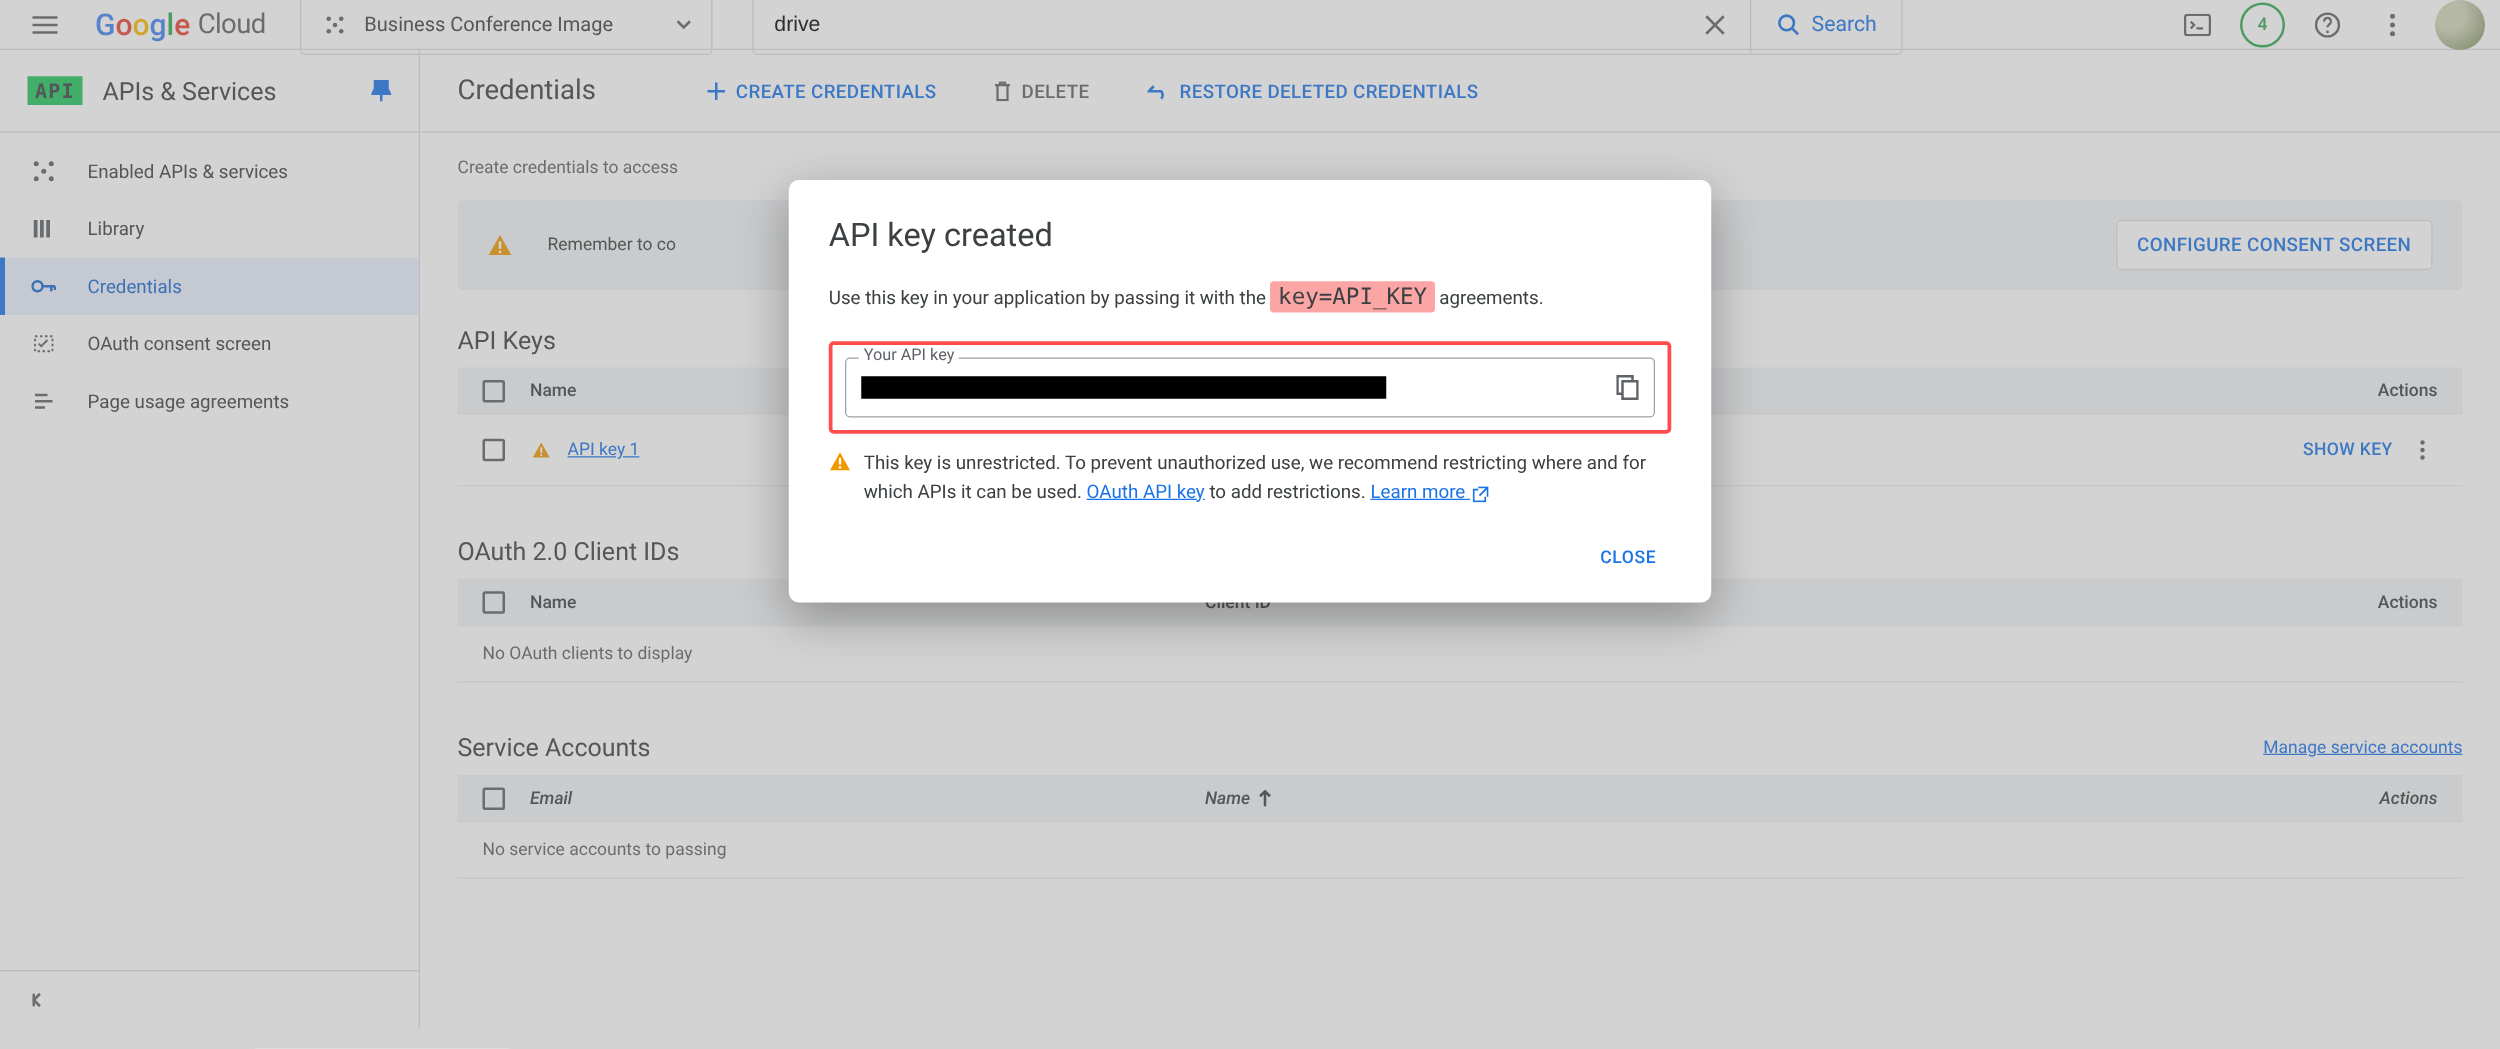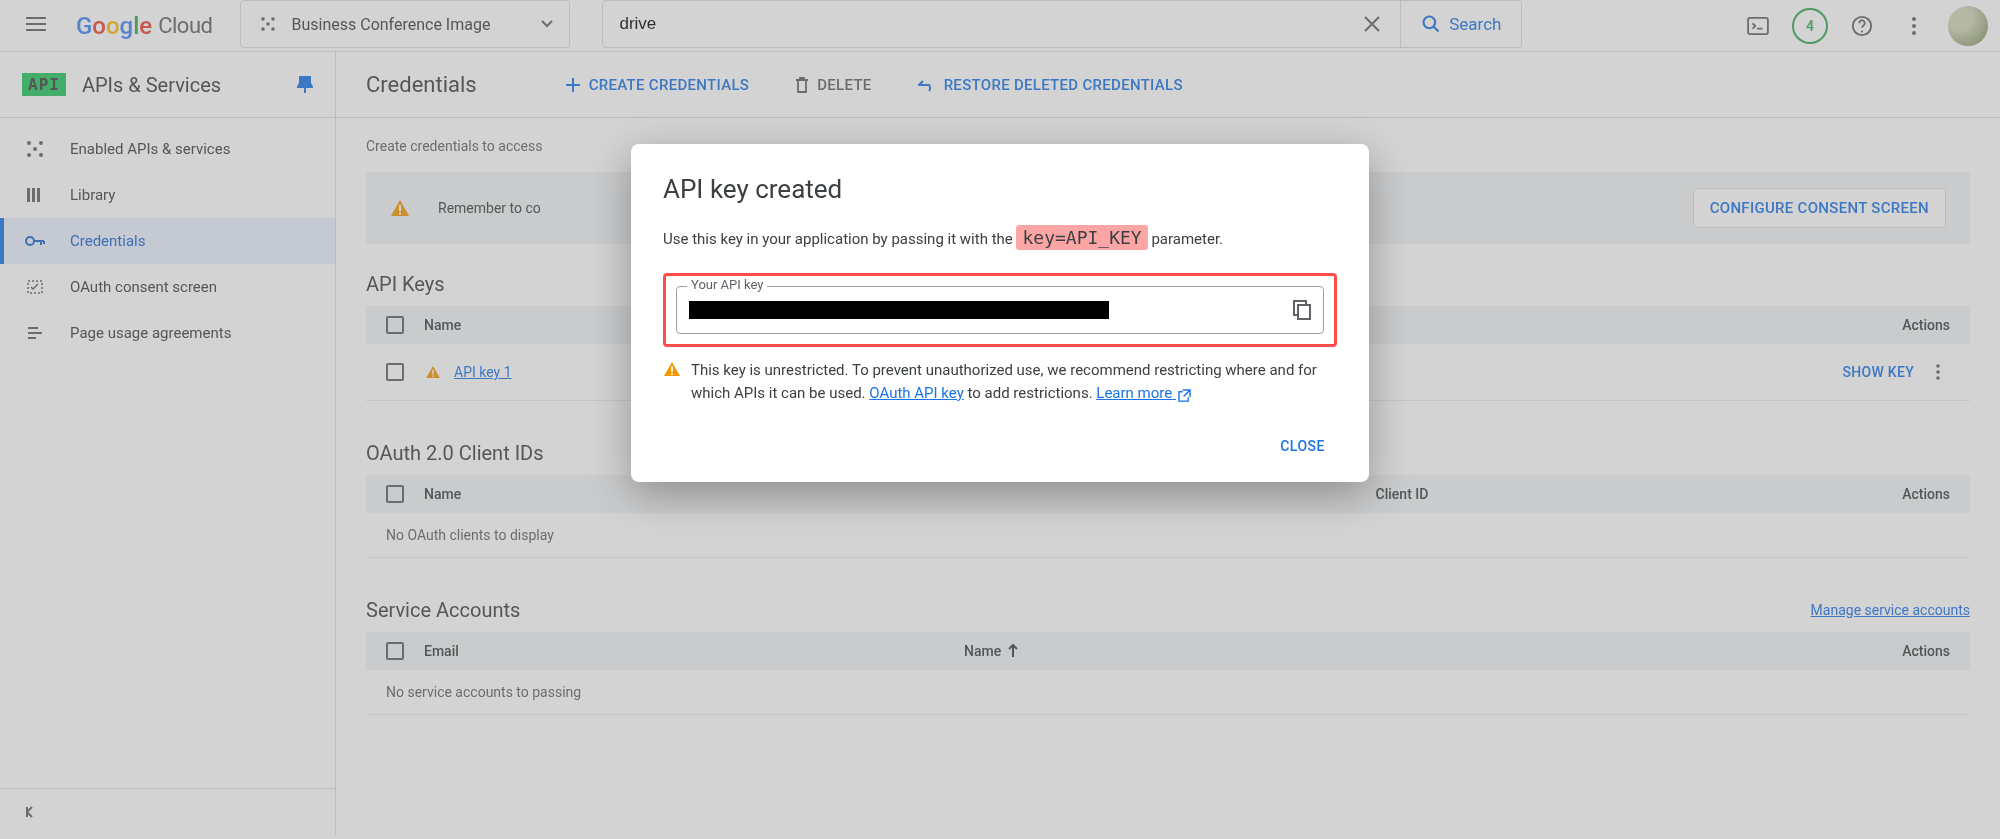--- a/index.html
+++ b/index.html
@@ -13,22 +13,22 @@
       height: 839px;
       overflow: hidden;
     }
     .scrim {
       position: absolute; inset: 0;
       background: rgba(128,128,128,0.35);
       z-index: 50;
     }
     
     .header {
-      display: flex; 
-      height: 52px;
+      display: flex; align-items: center;
+      height: 40px;
       border-bottom: 1px solid #dadce0;
       padding: 0 12px;
       gap: 8px;
     }
     .menu-btn {
       width: 48px; height:48px; display:flex; align-items:center; justify-content:center;
       border-radius: 50%; cursor:pointer;
     }
     .hamburger { width:20px; height:14px; display:flex; flex-direction:column; justify-content:space-between;}
     .hamburger span { height:2px; background:#5f6368; }
@@ -340,30 +340,30 @@
                 <circle cx="2" cy="14" r="1.8" fill="#5f6368"></circle>
               </svg>
           </div>
         </div>
       </div>
 
       <div class="section-title" style="margin-top:40px;">OAuth 2.0 Client IDs</div>
       <div class="tbl-head">
         <div class="chk"></div>
         <div class="col-name-th">Name</div>
-        <div class="col-mid-th" style="text-align:center;">Client ID</div>
+        <div class="col-mid-th" style="">Client ID</div>
         <div class="col-actions-th">Actions</div>
       </div>
       <div class="empty-row">No OAuth clients to display</div>
 
       <div class="manage-link-wrap" style="margin-top:40px;gap:32px;">
         <div class="section-title" style="margin:0;">Service Accounts</div>
         <span class="link">Manage service accounts</span>
       </div>
-      <div class="tbl-head" style="margin-top:10px;">
+      <div class="tbl-head" style="margin-top:10px;font-style:italic;">
         <div class="chk"></div>
         <div style="flex:0 0 520px;">Email</div>
         <div style="display:flex;align-items:center;">
           <span>Name</span>
           <span class="sort-arrow">
             <svg width="12" height="14" viewBox="0 0 12 14">
                 <path d="M6 1v12M2 5l4-4 4 4" stroke="#3c4043" stroke-width="2" fill="none"></path>
               </svg>
           </span>
         </div>
@@ -376,21 +376,21 @@
 
 <div class="scrim"></div>
 
 <div class="dialog-wrap">
   <div class="dialog">
     <div class="dialog-inner">
       <div class="dialog-title">API key created</div>
       <div class="dialog-text">
         <span>Use this key in your application by passing it with the </span>
         <span class="code-chip">key=API_KEY</span>
-        <span> parameter.</span>
+        <span> agreements.</span>
       </div>
       <div class="key-box-wrap">
         <div class="key-field">
           <span class="key-label">Your API key</span>
           <div class="key-value"></div>
           <div class="copy-btn">
             <svg width="18" height="20" viewBox="0 0 18 20">
                 <rect x="1" y="1" width="12" height="14" stroke="#5f6368" stroke-width="2" fill="none"></rect>
                 <rect x="5" y="5" width="12" height="14" stroke="#5f6368" stroke-width="2" fill="#fff"></rect>
               </svg>

